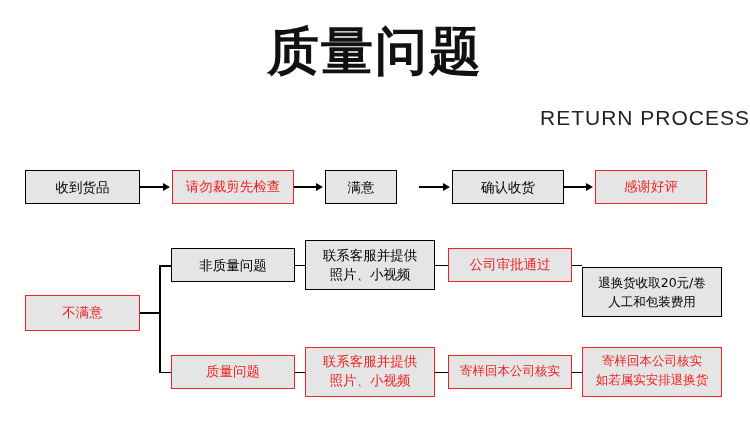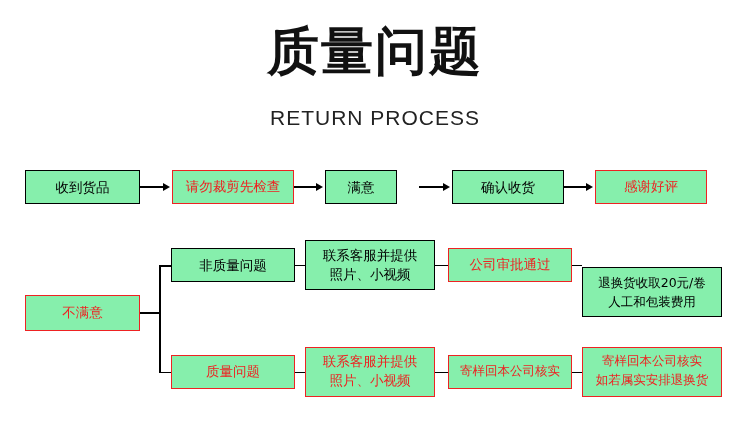--- a/index.html
+++ b/index.html
@@ -30,31 +30,31 @@
     letter-spacing: 2px;
     line-height: 62px;
     color: #111111;
     font-family: "DejaVu Sans", "Liberation Sans", sans-serif;
   }
   .subtitle {
     position: absolute;
     left: 0;
     top: 106px;
     width: 750px;
-    text-align: center;
+    text-align: right;
     font-size: 21px;
     letter-spacing: 1px;
     color: #222222;
     font-family: "Liberation Sans", sans-serif;
   }
   .box {
     position: absolute;
     box-sizing: border-box;
     border: 1.5px solid #000000;
-    background: #86efac;
+    background: #e5e5e5;
     display: flex;
     flex-direction: column;
     align-items: center;
     justify-content: center;
     font-size: 13.5px;
     line-height: 17px;
     text-align: center;
     color: #000000;
     font-family: "DejaVu Sans", "Liberation Sans", sans-serif;
   }

